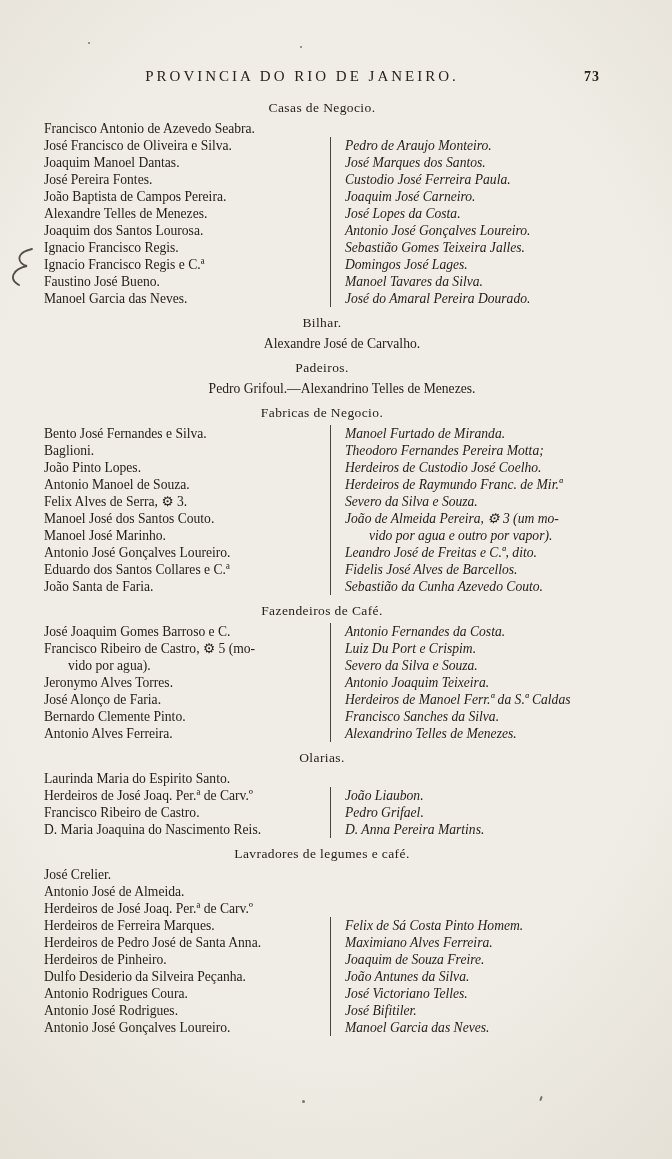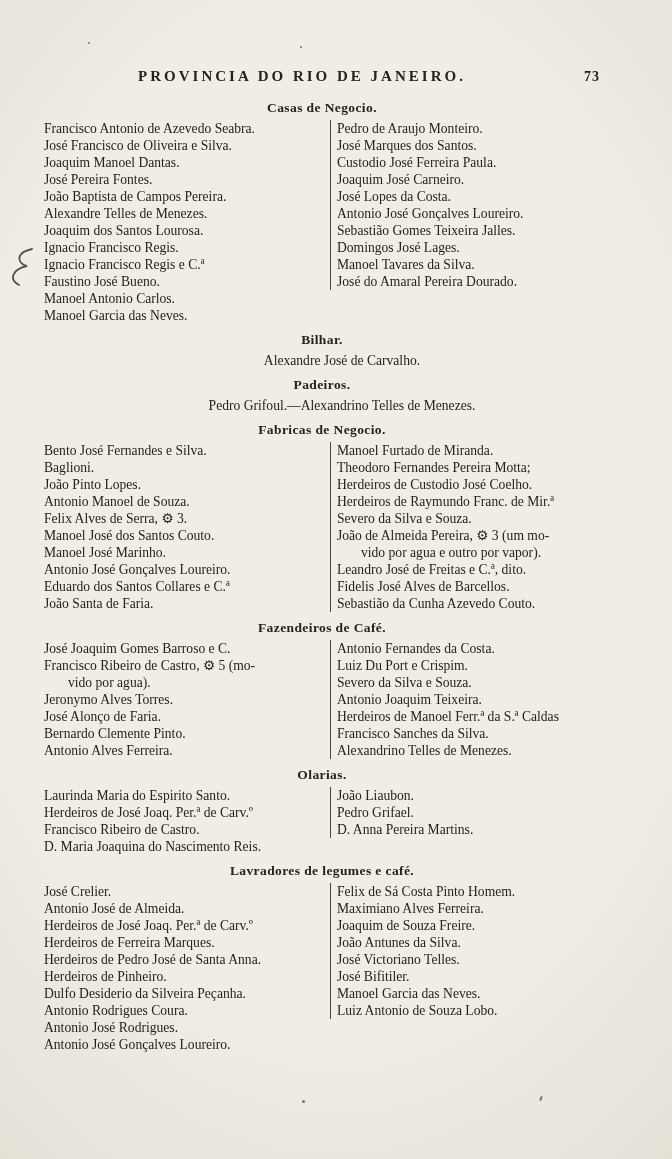--- a/index.html
+++ b/index.html
@@ -16,38 +16,38 @@
     color:var(--ink);
     background:var(--paper-edge);
   }
   .page{
     position:relative;width:672px;height:1159px;
     background:radial-gradient(ellipse 95% 80% at 50% 45%, var(--paper) 55%, var(--paper-edge) 100%);
   }
   .content{position:absolute;left:44px;top:68px;width:596px;}
   .page-header{position:relative;height:24px;margin-bottom:4px;}
   .header-title{
-    display:block;text-align:center;font-weight:bold;
+    display:block;text-align:center;font-weight:normal;
     font-size:15px;letter-spacing:3px;padding-right:80px;
     white-space:nowrap;
   }
   .page-number{
     position:absolute;right:40px;top:1px;font-weight:bold;
     font-size:14px;letter-spacing:1px;
   }
   .section-title{
-    text-align:center;font-weight:bold;font-size:13.5px;
+    text-align:center;font-weight:normal;font-size:13.5px;
     margin:8px 0 4px;letter-spacing:.4px;padding-right:40px;
     white-space:nowrap;
   }
   .line{font-size:13.6px;line-height:17px;white-space:nowrap;}
   .cont{padding-left:24px;}
-  .columns{display:flex;align-items:flex-start;}
+  .columns{display:flex;align-items:flex-end;}
   .col-left{flex:0 0 286px;}
-  .col-right{flex:1 1 auto;border-left:1px solid var(--rule);padding-left:6px;}
+  .col-right{flex:1 1 auto;border-left:1px solid var(--rule);padding-left:14px;font-style:italic;}
   .single{text-align:center;}
   .margin-mark{position:absolute;left:2px;top:246px;width:36px;height:44px;opacity:.85;}
   .speck{position:absolute;background:var(--rule);border-radius:50%;opacity:.7;}
   .speck.s1{left:88px;top:42px;width:2px;height:2px;}
   .speck.s2{left:300px;top:46px;width:2px;height:2px;}
   .speck.s3{left:302px;top:1100px;width:3px;height:3px;}
   .speck.s4{left:540px;top:1096px;width:2px;height:5px;border-radius:1px;transform:rotate(20deg);}
 </style>
 </head>
 <body>
@@ -76,21 +76,20 @@
               <div class="line">Francisco Antonio de Azevedo Seabra.</div>
               <div class="line">José Francisco de Oliveira e Silva.</div>
               <div class="line">Joaquim Manoel Dantas.</div>
               <div class="line">José Pereira Fontes.</div>
               <div class="line">João Baptista de Campos Pereira.</div>
               <div class="line">Alexandre Telles de Menezes.</div>
               <div class="line">Joaquim dos Santos Lourosa.</div>
               <div class="line">Ignacio Francisco Regis.</div>
               <div class="line">Ignacio Francisco Regis e C.ª</div>
               <div class="line">Faustino José Bueno.</div>
-              <div class="line">Manoel Antonio Carlos.</div>
               <div class="line">Manoel Garcia das Neves.</div>
             </div>
             <div class="col col-right">
               <div class="line">Pedro de Araujo Monteiro.</div>
               <div class="line">José Marques dos Santos.</div>
               <div class="line">Custodio José Ferreira Paula.</div>
               <div class="line">Joaquim José Carneiro.</div>
               <div class="line">José Lopes da Costa.</div>
               <div class="line">Antonio José Gonçalves Loureiro.</div>
               <div class="line">Sebastião Gomes Teixeira Jalles.</div>
@@ -196,20 +195,19 @@
               <div class="line">Antonio José Gonçalves Loureiro.</div>
             </div>
             <div class="col col-right">
               <div class="line">Felix de Sá Costa Pinto Homem.</div>
               <div class="line">Maximiano Alves Ferreira.</div>
               <div class="line">Joaquim de Souza Freire.</div>
               <div class="line">João Antunes da Silva.</div>
               <div class="line">José Victoriano Telles.</div>
               <div class="line">José Bifitiler.</div>
               <div class="line">Manoel Garcia das Neves.</div>
-              <div class="line">Luiz Antonio de Souza Lobo.</div>
             </div>
           </div>
         </div>
       </div>
   </div>
 
 </div>
 
 </body></html>

